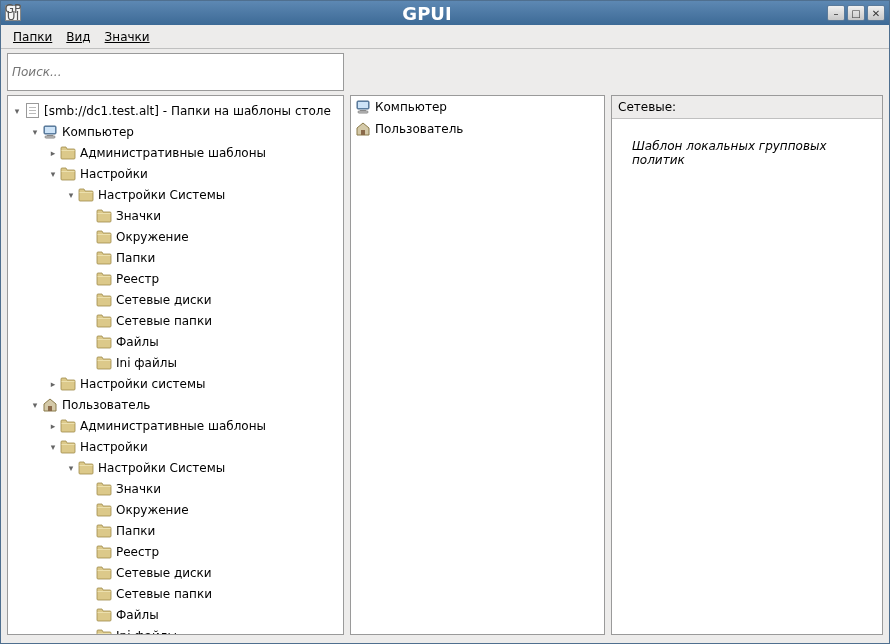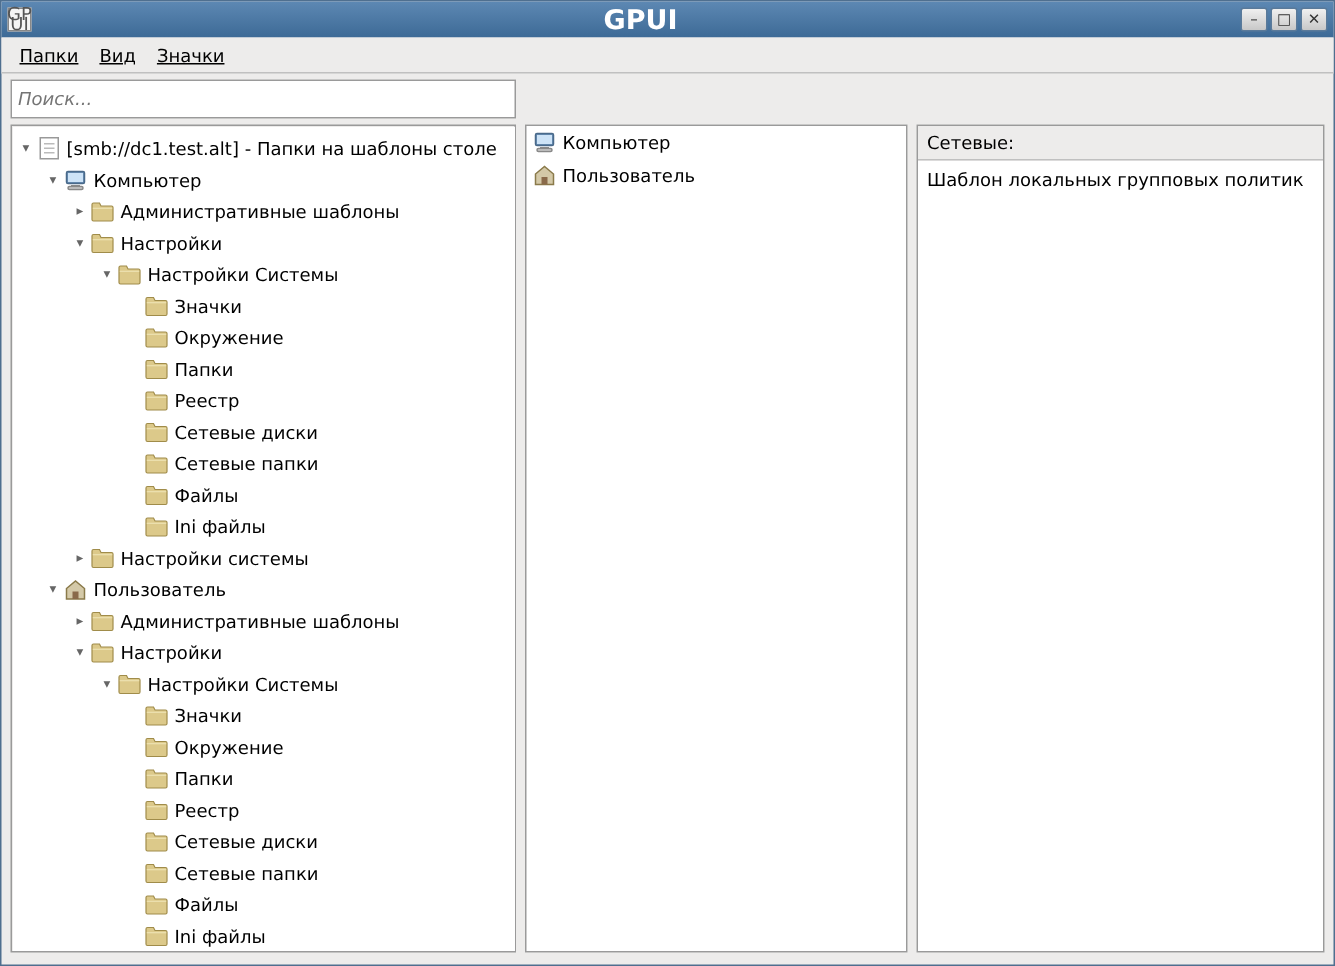--- a/index.html
+++ b/index.html
@@ -8,38 +8,38 @@
 .titlebar { height: 24px; background: linear-gradient(to bottom, #5d88b3, #3d6a96); display: flex; align-items: center; padding: 0 4px; color: #fff; }
 .titlebar-icon { width: 16px; height: 16px; background: #f5f5f5; border: 1px solid #888; margin-right: 6px; display: flex; align-items: flex-end; justify-content: center; font-size: 7px; color: #555; line-height: 7px; text-align: center; }
 .titlebar-icon span { display:block; }
 .titlebar-title { flex: 1; text-align: center; font-weight: bold; color: #fff; font-size: 18px; }
 .titlebar-btns { display: flex; gap: 2px; }
 .titlebar-btn { width: 18px; height: 16px; background: linear-gradient(to bottom,#f0f0f0,#c8c8c8); border: 1px solid #5a7a9a; border-radius: 2px; display: flex; align-items: center; justify-content: center; font-size: 10px; color: #333; cursor: pointer; }
 .menubar { height: 24px; background: #edeceb; border-bottom: 1px solid #c0c0c0; display: flex; align-items: center; padding: 0 6px; gap: 2px; }
 .menuitem { padding: 2px 6px; cursor: pointer; }
 .menuitem span { text-decoration: underline; }
 .content { flex: 1; padding: 4px 6px 8px 6px; display: flex; flex-direction: column; gap: 4px; min-height: 0; }
-.search { height: 26px; border: 1px solid #9a9a9a; background: #fff; width: 337px; padding: 2px 4px; color: #888; font-style: italic; display:flex; align-items:center; }
+.search { height: 38px; border: 1px solid #9a9a9a; background: #fff; width: 337px; padding: 2px 4px; color: #888; font-style: italic; display:flex; align-items:center; }
 .panels { flex: 1; display: flex; gap: 6px; min-height: 0; }
 .panel { border: 1px solid #9a9a9a; background: #fff; overflow: auto; }
 .panel-left { width: 337px; }
 .panel-mid { width: 255px; }
 .panel-right { flex: 1; }
 .tree { padding: 4px 2px; }
 .tree-row { display: flex; align-items: center; height: 21px; white-space: nowrap; cursor: pointer; }
 .indent { display: inline-block; }
 .expander { width: 14px; height: 14px; display: inline-flex; align-items: center; justify-content: center; color: #666; font-size: 9px; cursor: pointer; flex-shrink: 0; }
 .ico { width: 16px; height: 16px; display: inline-flex; align-items: center; justify-content: center; margin-right: 4px; flex-shrink: 0; }
 .ico-folder svg { width: 16px; height: 14px; }
 .ico-doc { border: 1px solid #999; background: #fff; width: 13px; height: 15px; position: relative; }
 .ico-doc::before { content:""; position:absolute; left:2px; right:2px; top:3px; height:1px; background:#bbb; box-shadow: 0 3px 0 #bbb, 0 6px 0 #bbb; }
 .ico-computer svg, .ico-user svg { width: 16px; height: 16px; }
 .list-item { display: flex; align-items: center; height: 22px; padding: 0 4px; cursor: pointer; }
 .help-header { padding: 4px 6px; border-bottom: 1px solid #c0c0c0; background: #edeceb; }
-.help-content { padding: 6px; }
+.help-content { padding: 20px; font-style: italic; }
 .label { color: #000; }
 </style>
 </head>
 <body>
 
 <div class="window">
   <div class="titlebar">
     <div class="titlebar-icon">
         <span>GP
 UI</span>

